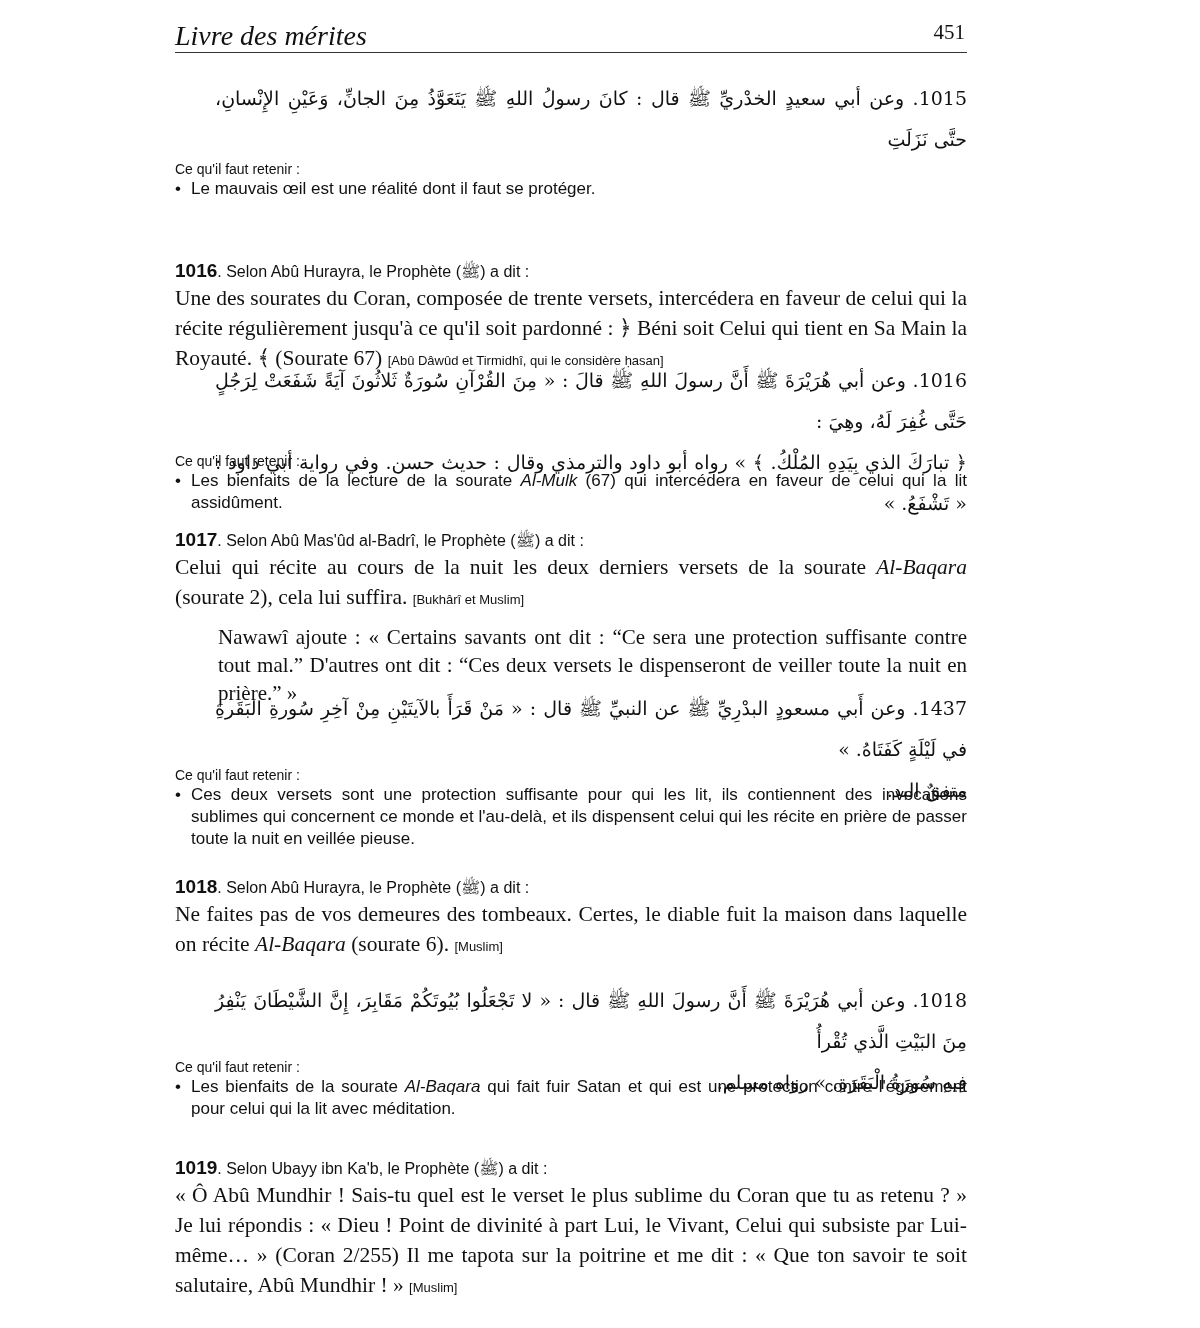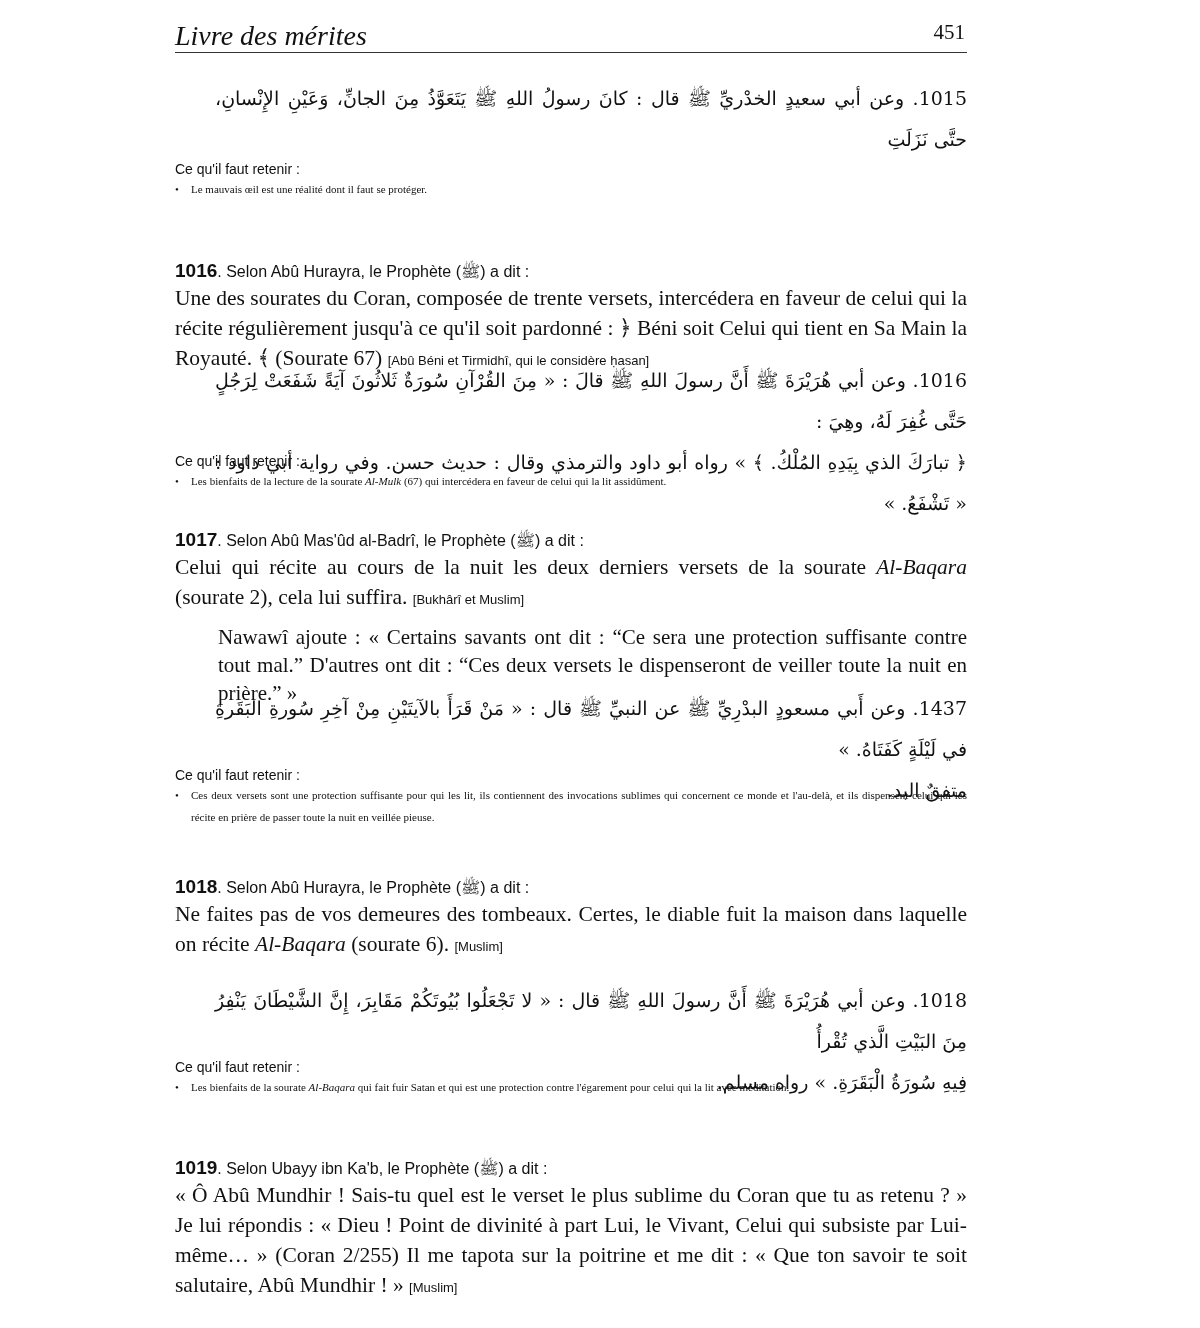--- a/index.html
+++ b/index.html
@@ -4,21 +4,21 @@
   <style>
     html, body { margin:0; padding:0; background:#ffffff; }
     body { width:1200px; height:1328px; position:relative; overflow:hidden; color:#111; }
     .page { position:absolute; left:175px; top:0; width:792px; }
     .header { position:absolute; left:0; top:20px; width:792px; height:32px; border-bottom:1.5px solid #333; }
     .header .title { position:absolute; left:0; top:0; font-family:"Liberation Serif", serif; font-style:italic; font-size:28px; }
     .header .pnum { position:absolute; right:2px; top:0; font-family:"Liberation Serif", serif; font-size:21px; }
     .blk { position:absolute; left:0; width:792px; }
     .ar { font-family:"DejaVu Serif", serif; font-size:19px; direction:rtl; text-align:justify; text-align-last:right; line-height:41px;margin-left:40px; }
     .retenir-h { font-family:"Liberation Sans", sans-serif; font-size:14px; line-height:18px; }
-    .bullet { font-family:Liberation Serif, serif; font-size:11px; line-height:22px; padding-left:16px; text-indent:-16px; text-align:justify; }
+    .bullet { font-family:Liberation Sans, sans-serif; font-size:17px; line-height:22px; padding-left:16px; text-indent:-16px; text-align:justify; }
     .bullet .dot { display:inline-block; width:16px; text-indent:0; }
     .hd { font-family:"Liberation Sans", sans-serif; font-size:16px; line-height:22px; }
     .hd .num { font-weight:bold; font-size:19px; }
     .fr { font-family:"Liberation Serif", serif; font-size:21.5px; line-height:30px; text-align:justify; }
     .src { font-family:"Liberation Sans", sans-serif; font-size:13px; }
     i { font-style:italic; }
   </style>
 </head>
 <body>
 
@@ -32,21 +32,21 @@
   <div class="blk" style="top:78px;">
     <div class="ar">1015. وعن أبي سعيدٍ الخدْريِّ ﷺ قال : كانَ رسولُ اللهِ ﷺ يَتَعَوَّذُ مِنَ الجانِّ، وَعَيْنِ الإِنْسانِ، حتَّى نَزَلَتِ</div>
   </div>
   <div class="blk" style="top:160px;">
     <div class="retenir-h">Ce qu'il faut retenir :</div>
     <div class="bullet"><span class="dot">•</span><span>Le mauvais œil est une réalité dont il faut se protéger.</span></div>
   </div>
 
   <div class="blk" style="top:236px;margin-top:24px;">
     <div class="hd"><span class="num">1016</span><span>. Selon Abû Hurayra, le Prophète (ﷺ) a dit :</span></div>
-    <div class="fr"><span>Une des sourates du Coran, composée de trente versets, intercédera en faveur de celui qui la récite régulièrement jusqu'à ce qu'il soit pardonné : ﴿ Béni soit Celui qui tient en Sa Main la Royauté. ﴾ (Sourate 67)</span> <span class="src">[Abû Béni et Tirmidhî, qui le considère ḥasan]</span></div>
+    <div class="fr"><span>Une des sourates du Coran, composée de trente versets, intercédera en faveur de celui qui la récite régulièrement jusqu'à ce qu'il soit pardonné : ﴿ Béni soit Celui qui tient en Sa Main la Royauté. ﴾ (Sourate 67)</span> <span class="src">[Abû Dâwûd et Tirmidhî, qui le considère ḥasan]</span></div>
   </div>
   <div class="blk" style="top:360px;">
     <div class="ar">1016. وعن أبي هُرَيْرَةَ ﷺ أَنَّ رسولَ اللهِ ﷺ قالَ : « مِنَ القُرْآنِ سُورَةٌ ثَلاثُونَ آيَةً شَفَعَتْ لِرَجُلٍ حَتَّى غُفِرَ لَهُ، وهِيَ :</div>
     <div class="ar">﴿ تبارَكَ الذي بِيَدِهِ المُلْكُ. ﴾ » رواه أبو داود والترمذي وقال : حديث حسن. وفي رواية أبي داود : « تَشْفَعُ. »</div>
   </div>
   <div class="blk" style="top:452px;">
     <div class="retenir-h">Ce qu'il faut retenir :</div>
     <div class="bullet"><span class="dot">•</span><span>Les bienfaits de la lecture de la sourate </span><i>Al-Mulk</i><span> (67) qui intercédera en faveur de celui qui la lit assidûment.</span></div>
   </div>
 

